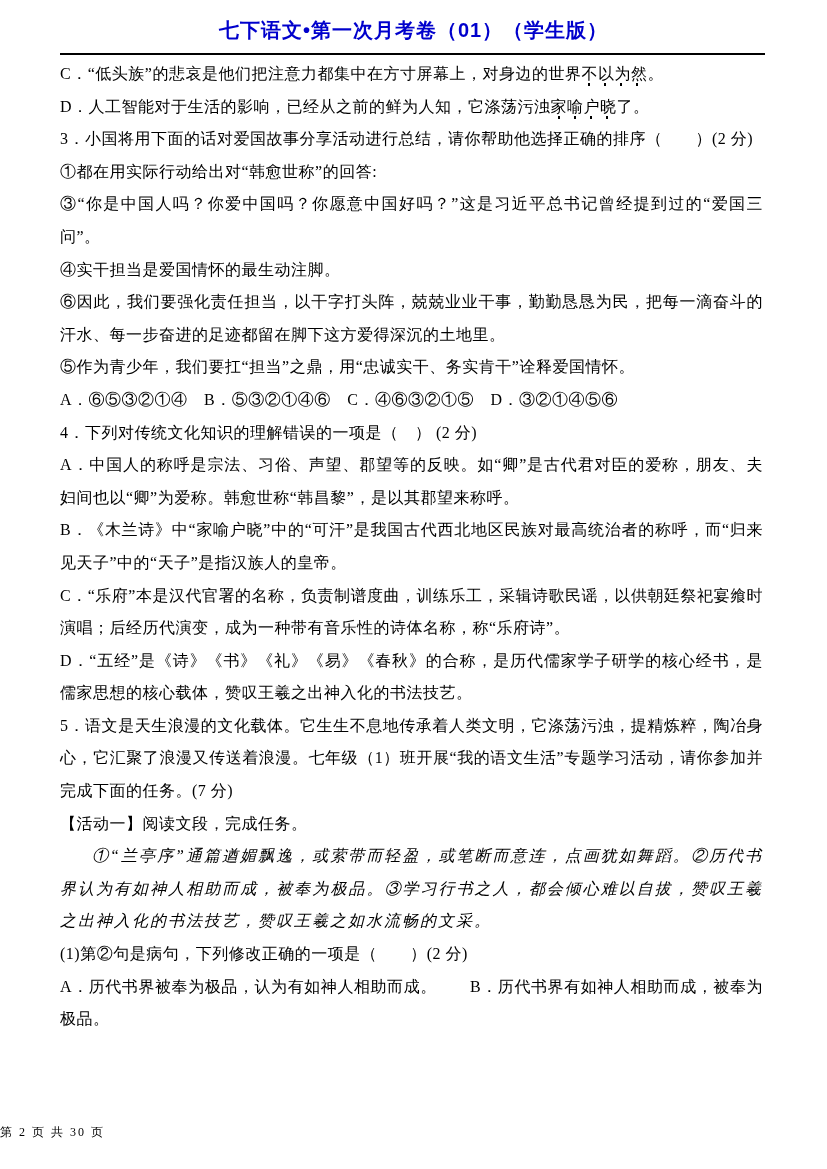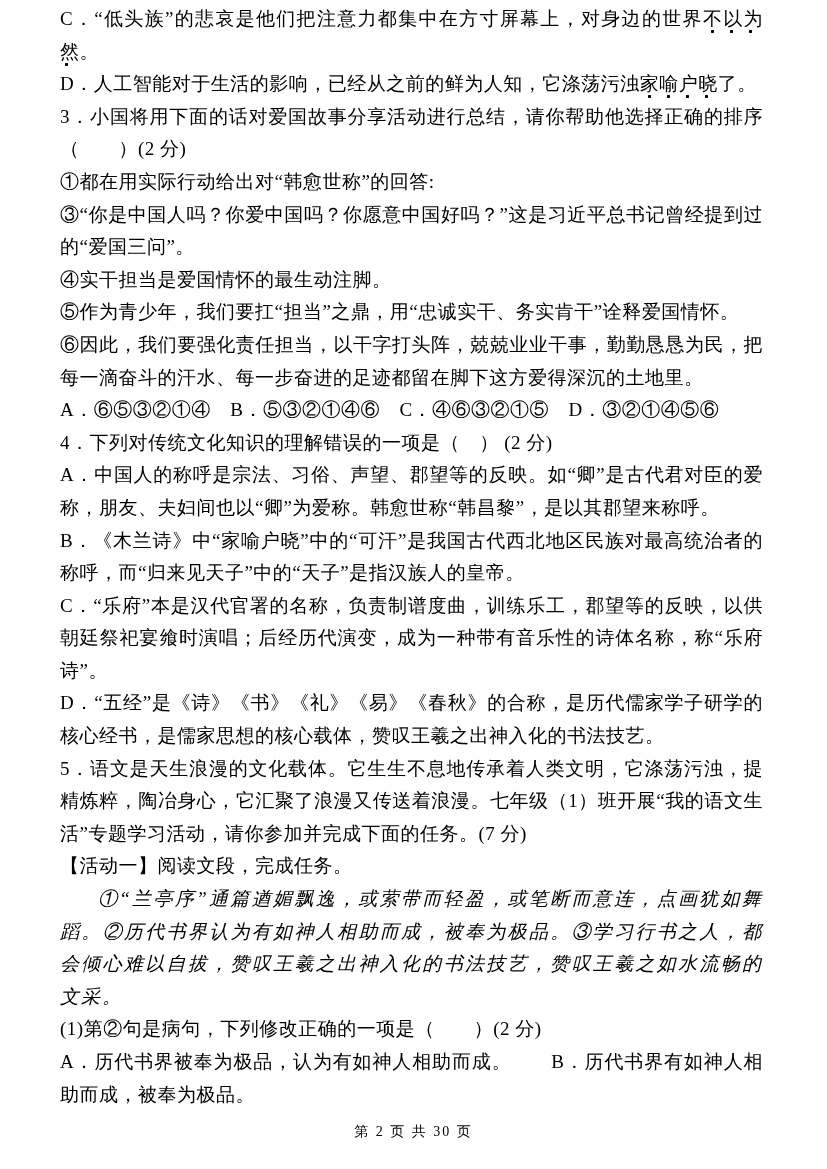--- a/index.html
+++ b/index.html
@@ -26,21 +26,21 @@
     letter-spacing: 1px;
   }
   .divider {
     margin: 10px 62px 0 60px;
     border-bottom: 2px solid #000000;
   }
   .content {
     padding: 3px 64px 0 60px;
   }
   .para {
-    font-size: 19px;
+    font-size: 16px;
     line-height: 32.6px;
     text-align: justify;
     letter-spacing: 0.5px;
   }
   .passage {
     font-style: italic;
     text-indent: 2em;
     letter-spacing: 2px;
   }
   .emph {
@@ -48,49 +48,53 @@
     background-image: radial-gradient(circle, #000 1.4px, rgba(0,0,0,0) 1.5px);
     background-size: 1em 5px;
     background-repeat: repeat-x;
     background-position: 0 100%;
   }
   .footer {
     position: absolute;
     left: 0;
     right: 0;
     bottom: 28px;
-    text-align: center;
-    font-size: 14px;
+    text-align: left;
+    font-size: 12px;
     letter-spacing: 2px;
   }
 </style>
 </head>
 <body>
 
 <div class="page">
 
+  <div class="header">
+    <div class="page-title">七下语文•第一次月考卷（01）（学生版）</div>
+    <div class="divider"></div>
+  </div>
 
   <div class="content">
 
     <p class="para"><span>C．“低头族”的悲哀是他们把注意力都集中在方寸屏幕上，对身边的世界</span><span class="emph">不以为然</span><span>。</span></p>
 
     <p class="para"><span>D．人工智能对于生活的影响，已经从之前的鲜为人知，它涤荡污浊</span><span class="emph">家喻户晓</span><span>了。</span></p>
 
     <p class="para">3．小国将用下面的话对爱国故事分享活动进行总结，请你帮助他选择正确的排序（　　）(2 分)</p>
     <p class="para">①都在用实际行动给出对“韩愈世称”的回答:</p>
     <p class="para">③“你是中国人吗？你爱中国吗？你愿意中国好吗？”这是习近平总书记曾经提到过的“爱国三问”。</p>
     <p class="para">④实干担当是爱国情怀的最生动注脚。</p>
+    <p class="para">⑥因此，我们要强化责任担当，以干字打头阵，兢兢业业干事，勤勤恳恳为民，把每一滴奋斗的汗水、每一步奋进的足迹都留在脚下这方爱得深沉的土地里。</p>
     <p class="para">⑤作为青少年，我们要扛“担当”之鼎，用“忠诚实干、务实肯干”诠释爱国情怀。</p>
-    <p class="para">⑥因此，我们要强化责任担当，以干字打头阵，兢兢业业干事，勤勤恳恳为民，把每一滴奋斗的汗水、每一步奋进的足迹都留在脚下这方爱得深沉的土地里。</p>
     <p class="para">A．⑥⑤③②①④　B．⑤③②①④⑥　C．④⑥③②①⑤　D．③②①④⑤⑥</p>
 
     <p class="para">4．下列对传统文化知识的理解错误的一项是（　） (2 分)</p>
     <p class="para">A．中国人的称呼是宗法、习俗、声望、郡望等的反映。如“卿”是古代君对臣的爱称，朋友、夫妇间也以“卿”为爱称。韩愈世称“韩昌黎”，是以其郡望来称呼。</p>
     <p class="para">B．《木兰诗》中“家喻户晓”中的“可汗”是我国古代西北地区民族对最高统治者的称呼，而“归来见天子”中的“天子”是指汉族人的皇帝。</p>
-    <p class="para">C．“乐府”本是汉代官署的名称，负责制谱度曲，训练乐工，郡望等的反映，以供朝廷祭祀宴飨时演唱；后经历代演变，成为一种带有音乐性的诗体名称，称“乐府诗”。</p>
+    <p class="para">C．“乐府”本是汉代官署的名称，负责制谱度曲，训练乐工，采辑诗歌民谣，以供朝廷祭祀宴飨时演唱；后经历代演变，成为一种带有音乐性的诗体名称，称“乐府诗”。</p>
     <p class="para">D．“五经”是《诗》《书》《礼》《易》《春秋》的合称，是历代儒家学子研学的核心经书，是儒家思想的核心载体，赞叹王羲之出神入化的书法技艺。</p>
 
     <p class="para">5．语文是天生浪漫的文化载体。它生生不息地传承着人类文明，它涤荡污浊，提精炼粹，陶冶身心，它汇聚了浪漫又传送着浪漫。七年级（1）班开展“我的语文生活”专题学习活动，请你参加并完成下面的任务。(7 分)</p>
     <p class="para">【活动一】阅读文段，完成任务。</p>
     <p class="para passage">①“兰亭序”通篇遒媚飘逸，或萦带而轻盈，或笔断而意连，点画犹如舞蹈。②历代书界认为有如神人相助而成，被奉为极品。③学习行书之人，都会倾心难以自拔，赞叹王羲之出神入化的书法技艺，赞叹王羲之如水流畅的文采。</p>
     <p class="para">(1)第②句是病句，下列修改正确的一项是（　　）(2 分)</p>
     <p class="para">A．历代书界被奉为极品，认为有如神人相助而成。　　B．历代书界有如神人相助而成，被奉为极品。</p>
 
   </div>
 

